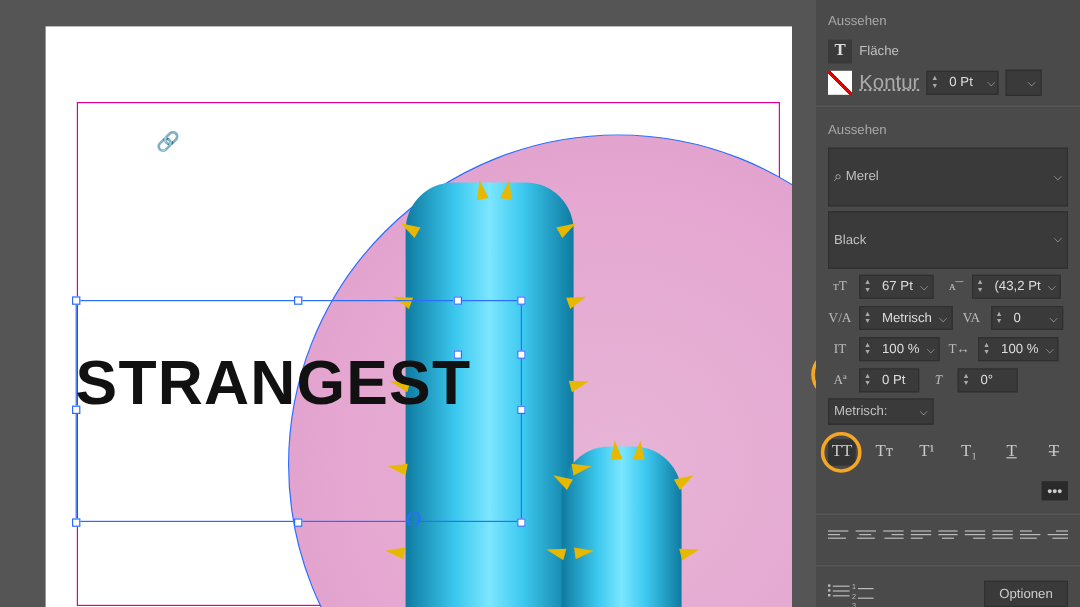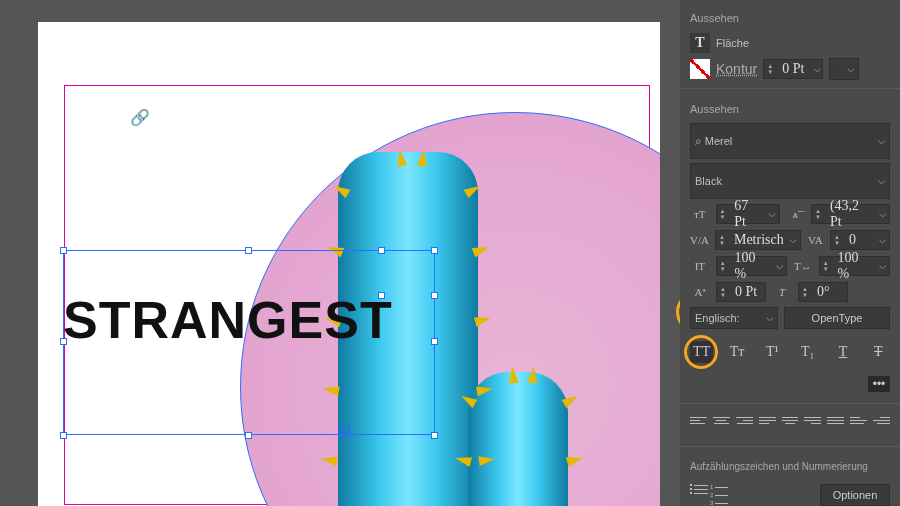--- a/index.html
+++ b/index.html
@@ -75,30 +75,30 @@
   .row { display: flex; align-items: center; gap: 6px; min-height: 22px; }
   .icon-box {
     width: 20px; height: 20px; display: inline-flex;
     align-items: center; justify-content: center; font-size: 12px;
     background: #3a3a3a; color: #ddd;
   }
   .fill-T { font-weight: 900; font-family: Georgia, serif; font-size:14px; }
   .no-stroke {
     background: linear-gradient(45deg, #fff 45%, #e00000 45%, #e00000 55%, #fff 55%);
   }
-  .kontur { text-decoration: underline dotted; color:#aaa; font-size:14px;}
+  .kontur { text-decoration: underline dotted; color:#aaa; font-size:17px;}
   .spinner {
     display: inline-flex; align-items: center; background: #3a3a3a;
     height: 20px; border: 1px solid #2f2f2f;
   }
   .spin-arrows {
     width: 12px; display:flex; flex-direction:column; font-size:6px;
     color:#aaa; line-height:6px; text-align:center;
   }
-  .spin-val { padding: 0 6px; font-size: 14px; color:#ddd; min-width:36px;font-family:Liberation Serif, serif; }
+  .spin-val { padding: 0 6px; font-size: 11px; color:#ddd; min-width:36px; }
   .combo {
     display:flex; align-items:center; background:#3a3a3a; height:22px;
     border:1px solid #2f2f2f; padding:0 4px; flex:1; font-size:11px;
   }
   .combo .chev { margin-left:auto; font-size:9px; color:#aaa; }
   .search-mag { color:#aaa; font-size:12px; margin-right:3px;}
   .mini-icon {
     width:20px; height:20px; display:inline-flex; align-items:center;
     justify-content:center; font-size:11px; color:#bbb;
     font-family: Georgia, serif;
@@ -124,21 +124,21 @@
   .align-btn {
     width:18px; height:16px; display:flex; flex-direction:column;
     justify-content:center; gap:2px;
   }
   .align-btn span { height:1px; background:#bbb; display:block; }
   .btn {
     background:#3a3a3a; border:1px solid #2f2f2f; height:22px;
     display:inline-flex; align-items:center; justify-content:center;
     padding:0 10px; font-size:11px; color:#ccc; flex:1;
   }
-  .bullets-row { display:flex; gap:2px; align-items:flex-start; margin-top:4px;}
+  .bullets-row { display:flex; gap:2px; align-items:center; margin-top:4px;}
   .bullet-ico { width:18px; height:16px; display:flex; flex-direction:column; gap:2px;}
   .bullet-ico div{ display:flex; align-items:center; gap:2px;}
   .bullet-ico b{ width:2px;height:2px;background:#bbb;}
   .bullet-ico i{ flex:1;height:1px;background:#bbb;}
   .flex-spacer{flex:1;}
   .divider{height:1px;background:#5a5a5a;margin:4px -10px;}
 </style>
 </head>
 <body>
 
@@ -309,25 +309,22 @@
       <div class="spin-arrows">
           <div>▲</div>
           <div>▼</div>
         </div>
       <div class="spin-val">0°</div>
     </div>
   </div>
 
   <div class="row">
     <div class="combo" style="flex:0 0 88px;">
-      <span>Englisch:</span>
+      <span>Metrisch:</span>
       <span class="chev">⌵</span>
-    </div>
-    <div class="btn">
-      <span>OpenType</span>
     </div>
   </div>
 
   <div class="case-row" style="position:relative;">
     <div style="position:absolute;left:-6px;top:-6px;" class="case-highlight"></div>
     <span class="case-btn case-active">TT</span>
     <span class="case-btn">Tᴛ</span>
     <span class="case-btn">T¹</span>
     <span class="case-btn">T₁</span>
     <span class="case-btn" style="text-decoration:underline;">T</span>
@@ -381,21 +378,20 @@
         <span style="width:80%"></span>
       </div>
     <div class="align-btn">
         <span style="width:60%;margin-left:auto"></span>
         <span></span>
         <span style="width:80%;margin-left:auto"></span>
       </div>
   </div>
 
   <div class="divider" style="margin-top:14px;"></div>
-  <div class="section-title" style="font-size:10px;">Aufzählungszeichen und Nummerierung</div>
   <div class="bullets-row">
     <div class="bullet-ico">
       <div>
           <b></b>
           <i></i>
         </div>
         <div>
           <b></b>
           <i></i>
         </div>

